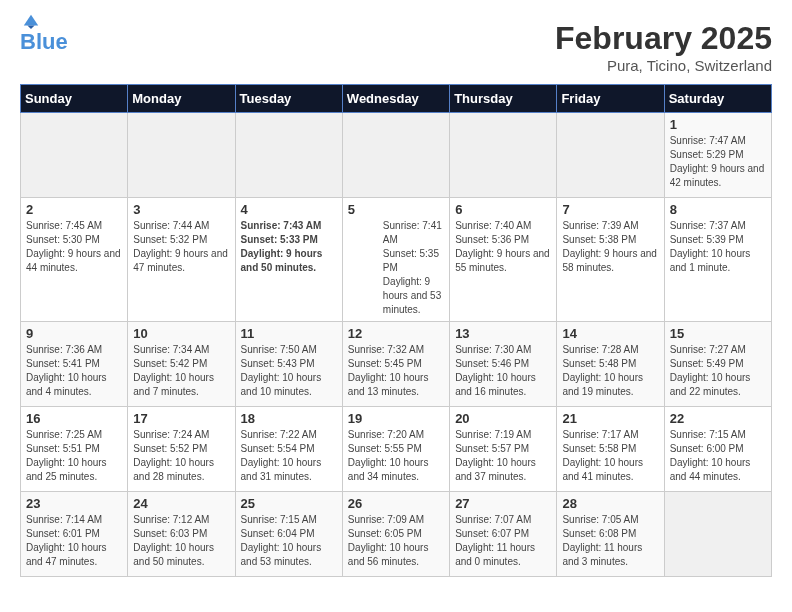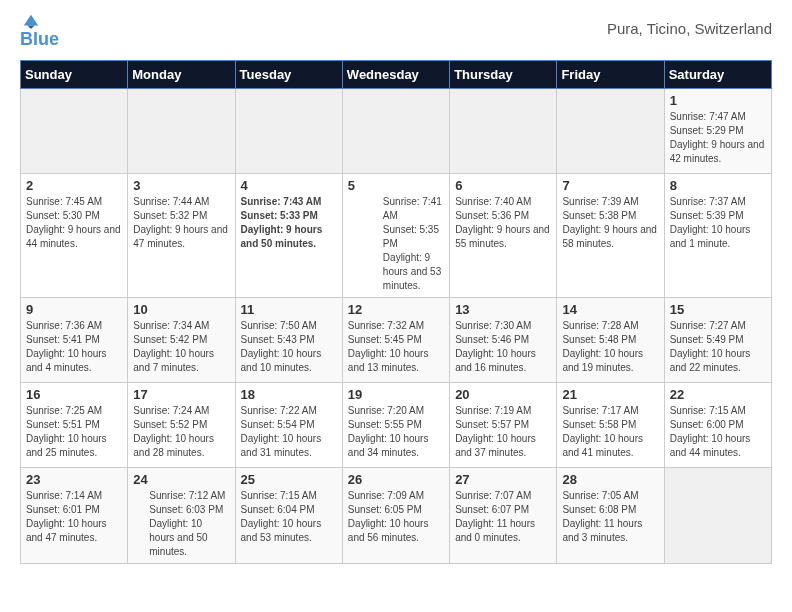--- a/index.html
+++ b/index.html
@@ -94,24 +94,25 @@
 
 <div class="header">
   <div class="logo">
     <div>
       <div style="display:flex;align-items:center;">
         <svg class="logo-icon" viewBox="0 0 20 18" fill="none" xmlns="http://www.w3.org/2000/svg">
           <polygon points="2,14 10,2 18,14" fill="#4a90d9"></polygon>
           <polygon points="6,14 14,14 10,18" fill="#2a60a9"></polygon>
         </svg>
       </div>
-      <div class="logo-text" style="color:#4a90d9;font-size:18px;font-weight:bold;">Blue</div>
+      <div class="logo-text" style="color:#4a90d9;font-size:22px;font-weight:bold;">Blue</div>
     </div>
   </div>
   <div class="title-block">
+    <div class="month-title">February 2025</div>
     <div class="subtitle">Pura, Ticino, Switzerland</div>
   </div>
 </div>
 
 <table>
   <thead>
     <tr id="weekday-header">
         <th>Sunday</th>
         <th>Monday</th>
         <th>Tuesday</th>
@@ -270,21 +271,21 @@
       </tr>
       <tr>
         <td>
           <span class="day-num">23</span>
           <div class="day-detail" style="white-space: pre-line;">Sunrise: 7:14 AM
 Sunset: 6:01 PM
 Daylight: 10 hours and 47 minutes.</div>
         </td>
         <td>
           <span class="day-num">24</span>
-          <div class="day-detail" style="white-space: pre-line; margin-left: 16px;">Sunrise: 7:12 AM
+          <div class="day-detail" style="white-space: pre-line;">Sunrise: 7:12 AM
 Sunset: 6:03 PM
 Daylight: 10 hours and 50 minutes.</div>
         </td>
         <td>
           <span class="day-num">25</span>
           <div class="day-detail" style="white-space: pre-line;">Sunrise: 7:15 AM
 Sunset: 6:04 PM
 Daylight: 10 hours and 53 minutes.</div>
         </td>
         <td>

